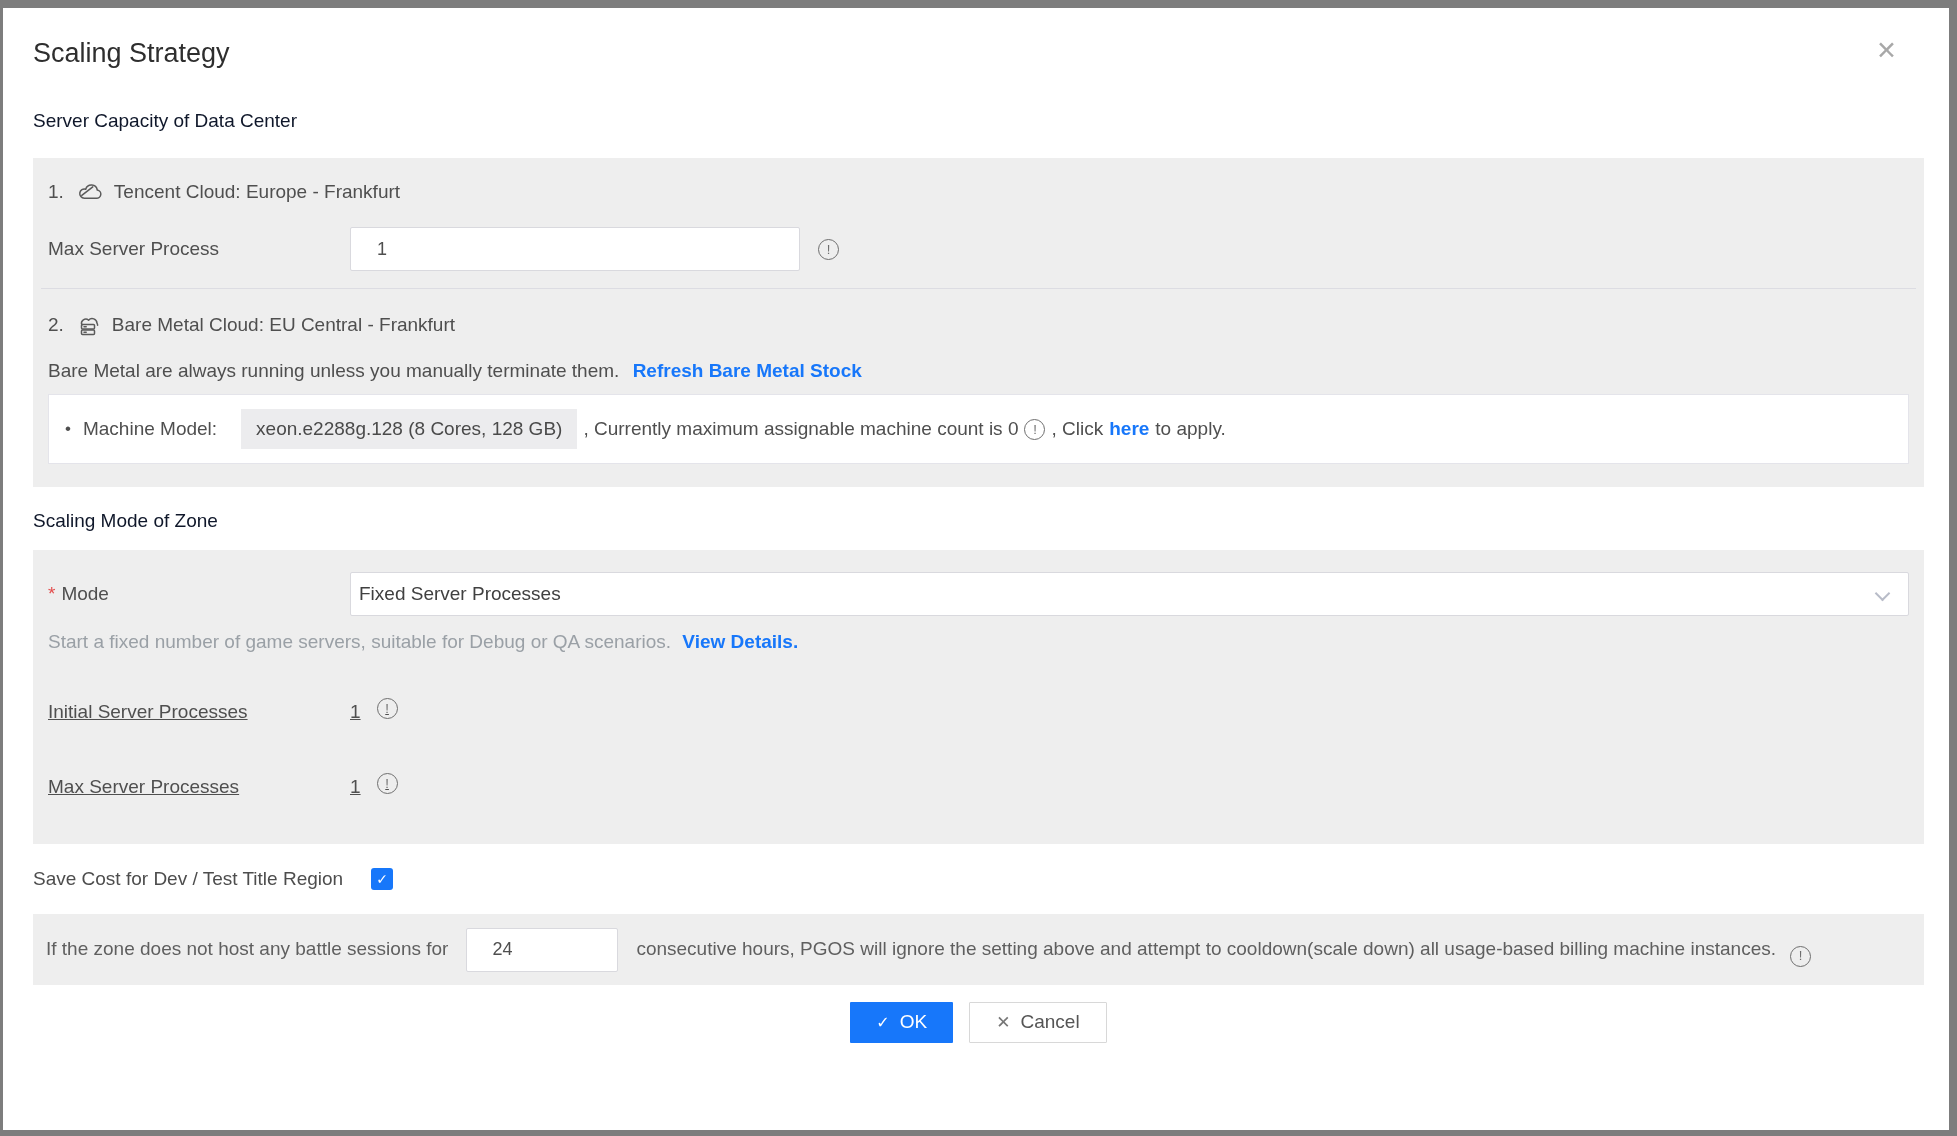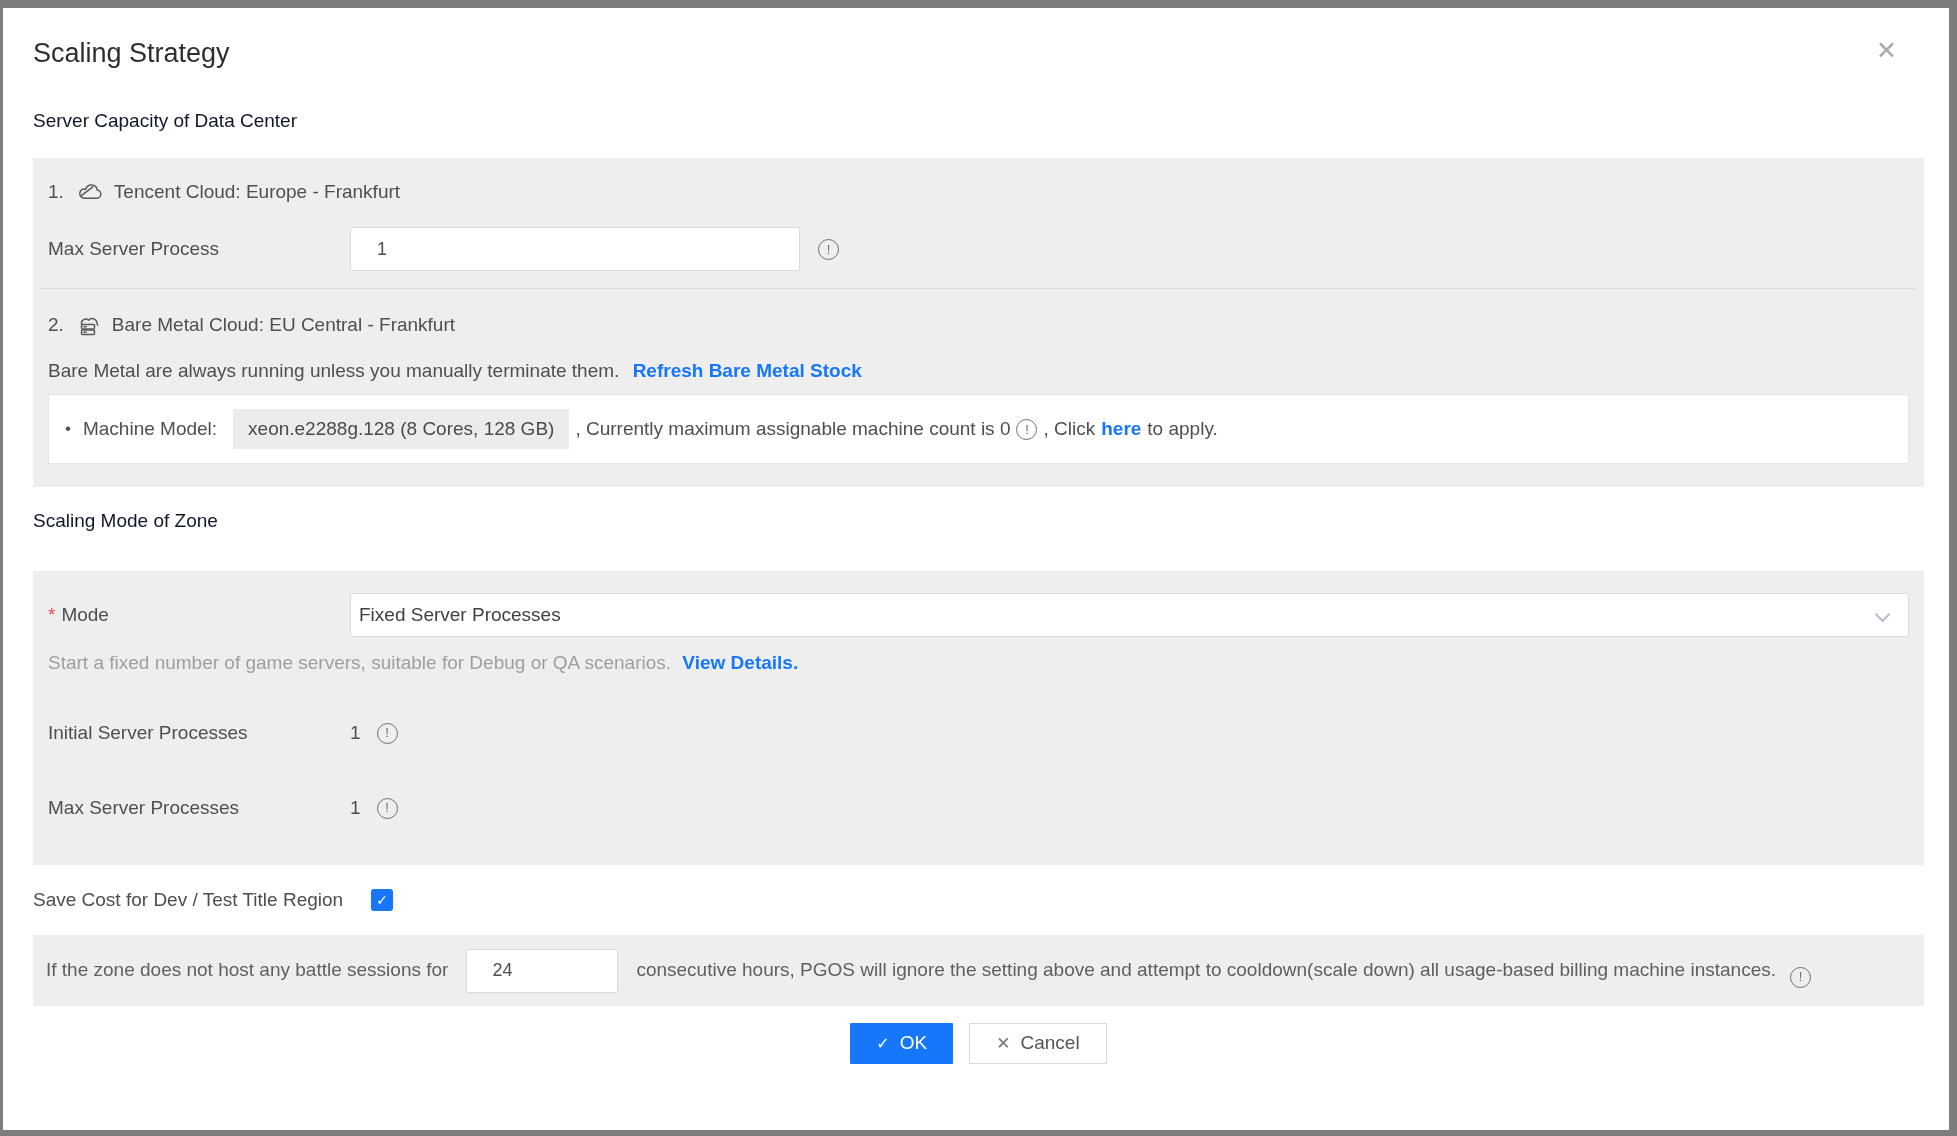--- a/index.html
+++ b/index.html
@@ -15,21 +15,21 @@
     background: #fff; overflow: hidden;
   }
   .content { padding: 32px 25px 0 30px; position: relative; }
   .dialog-title { font-size: 27px; color: #2e2e2e; line-height: 26px; }
   .close {
     position: absolute; top: 30px; right: 52px; font-size: 25px;
     color: #a8a8a8; line-height: 1; cursor: pointer; font-weight: 300;
   }
   .section-heading { font-size: 19px; font-weight: 400; color: #0f172a; margin: 0; line-height: 26px; }
   #heading-capacity { margin: 42px 0 24px; }
-  #heading-mode { margin: 21px 0 37px; }
+  #heading-mode { margin: 21px 0 16px; }
 
   .panel { background: var(--panel, #eeeeee); }
   .panel-1 { padding: 20px 15px 23px; }
   .panel-2 { padding: 22px 15px 43px; }
   .panel-3 { margin-top: 21px; padding: 13px 13px; font-size: 19px; color: #5f5f5f; }
 
   .dc-header { display: flex; align-items: center; font-size: 19px; color: #4f4f4f; line-height: 28px; }
   .dc-header .idx { margin-right: 12px; }
   .dc-header .dc-icon { margin-right: 12px; display: inline-flex; }
   .dc-icon svg { stroke: #5a5a5a; fill: none; stroke-width: 1.5; stroke-linecap: round; stroke-linejoin: round; }
@@ -50,38 +50,38 @@
   .bm-header { margin-top: 22px; }
   .note { margin-top: 18px; font-size: 19px; color: #4f4f4f; line-height: 28px; }
   .link { color: var(--accent, #1777fa); cursor: pointer; text-decoration: none; font-weight: bold; }
   .note .link { margin-left: 8px; }
 
   .machine-box {
     margin-top: 9px; background: #fff; border: 1px solid #e4e4ea; height: 70px;
     display: flex; align-items: center; padding: 0 16px; font-size: 19px; color: #4f4f4f;
   }
   .machine-box .bullet { margin-right: 12px; font-size: 17px; }
-  .tag { background: #ececee; padding: 9px 15px; margin: 0 6px 0 16px; color: #4a4a4a; white-space: nowrap; }
+  .tag { background: #ececee; padding: 9px 15px; margin: 0 6px 0 24px; color: #4a4a4a; white-space: nowrap; }
   .machine-box .info { margin: 0 6px; }
   .machine-box .sp { margin-left: 6px; }
 
   .mode-row { display: flex; align-items: center; }
   .req { color: #e34d4d; margin-right: 6px; }
   .select {
     flex: 1; height: 44px; background: #fff; border: 1px solid #d9d9de; border-radius: 2px;
     display: flex; align-items: center; padding: 0 8px; font-size: 19px; color: #404040;
     position: relative; cursor: pointer;
   }
   .chev {
     position: absolute; right: 20px; top: 15px; width: 11px; height: 11px;
     border-left: 2px solid #b8bcc8; border-bottom: 2px solid #b8bcc8; transform: rotate(-45deg);
   }
   .mode-desc { margin-top: 12px; font-size: 19px; color: #9aa0a6; line-height: 28px; }
   .mode-desc .link { margin-left: 6px; }
-  .value-row { display: flex; align-items: center; font-size: 19px; color: #4f4f4f; line-height: 28px; }
+  .value-row { display: flex; align-items: flex-start; font-size: 19px; color: #4f4f4f; line-height: 28px; text-decoration: underline; }
   .value-row.first { margin-top: 42px; }
   .value-row.second { margin-top: 47px; }
   .value-row .info { margin-left: 16px; }
 
   .save-row { display: flex; align-items: center; margin-top: 21px; font-size: 19px; color: #4d4d4d; line-height: 28px; }
   .checkbox {
     width: 22px; height: 22px; background: var(--accent, #1777fa); border-radius: 3px;
     margin-left: 28px; display: flex; align-items: center; justify-content: center;
     color: #fff; font-size: 14px; cursor: pointer; flex: 0 0 auto;
   }

